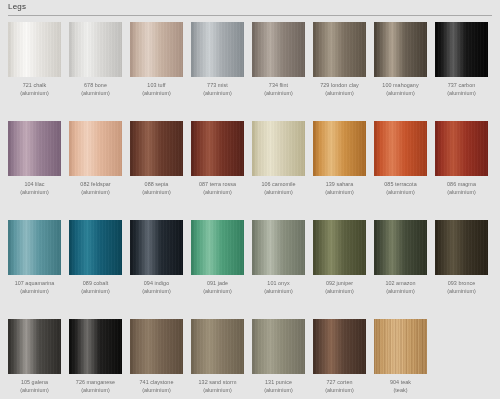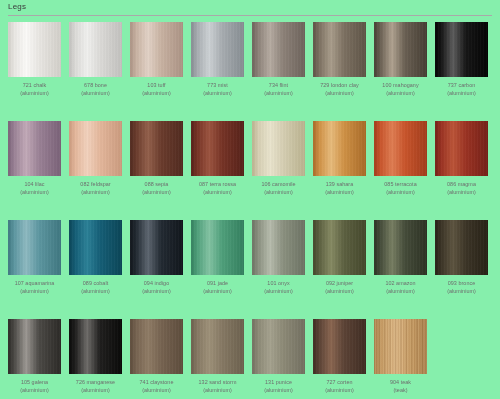--- a/index.html
+++ b/index.html
@@ -11,21 +11,21 @@
     width: 500px;
     height: 399px;
     overflow: hidden;
     font-family: "Liberation Sans", sans-serif;
     -webkit-font-smoothing: antialiased;
   }
   #page {
     position: relative;
     width: 500px;
     height: 399px;
-    background: #86efac;
+    background: #e5e5e5;
     box-sizing: border-box;
   }
 
   
   .section-header {
     position: absolute;
     left: 8px;
     top: 2px;
     width: 484px;
     height: 16px;

